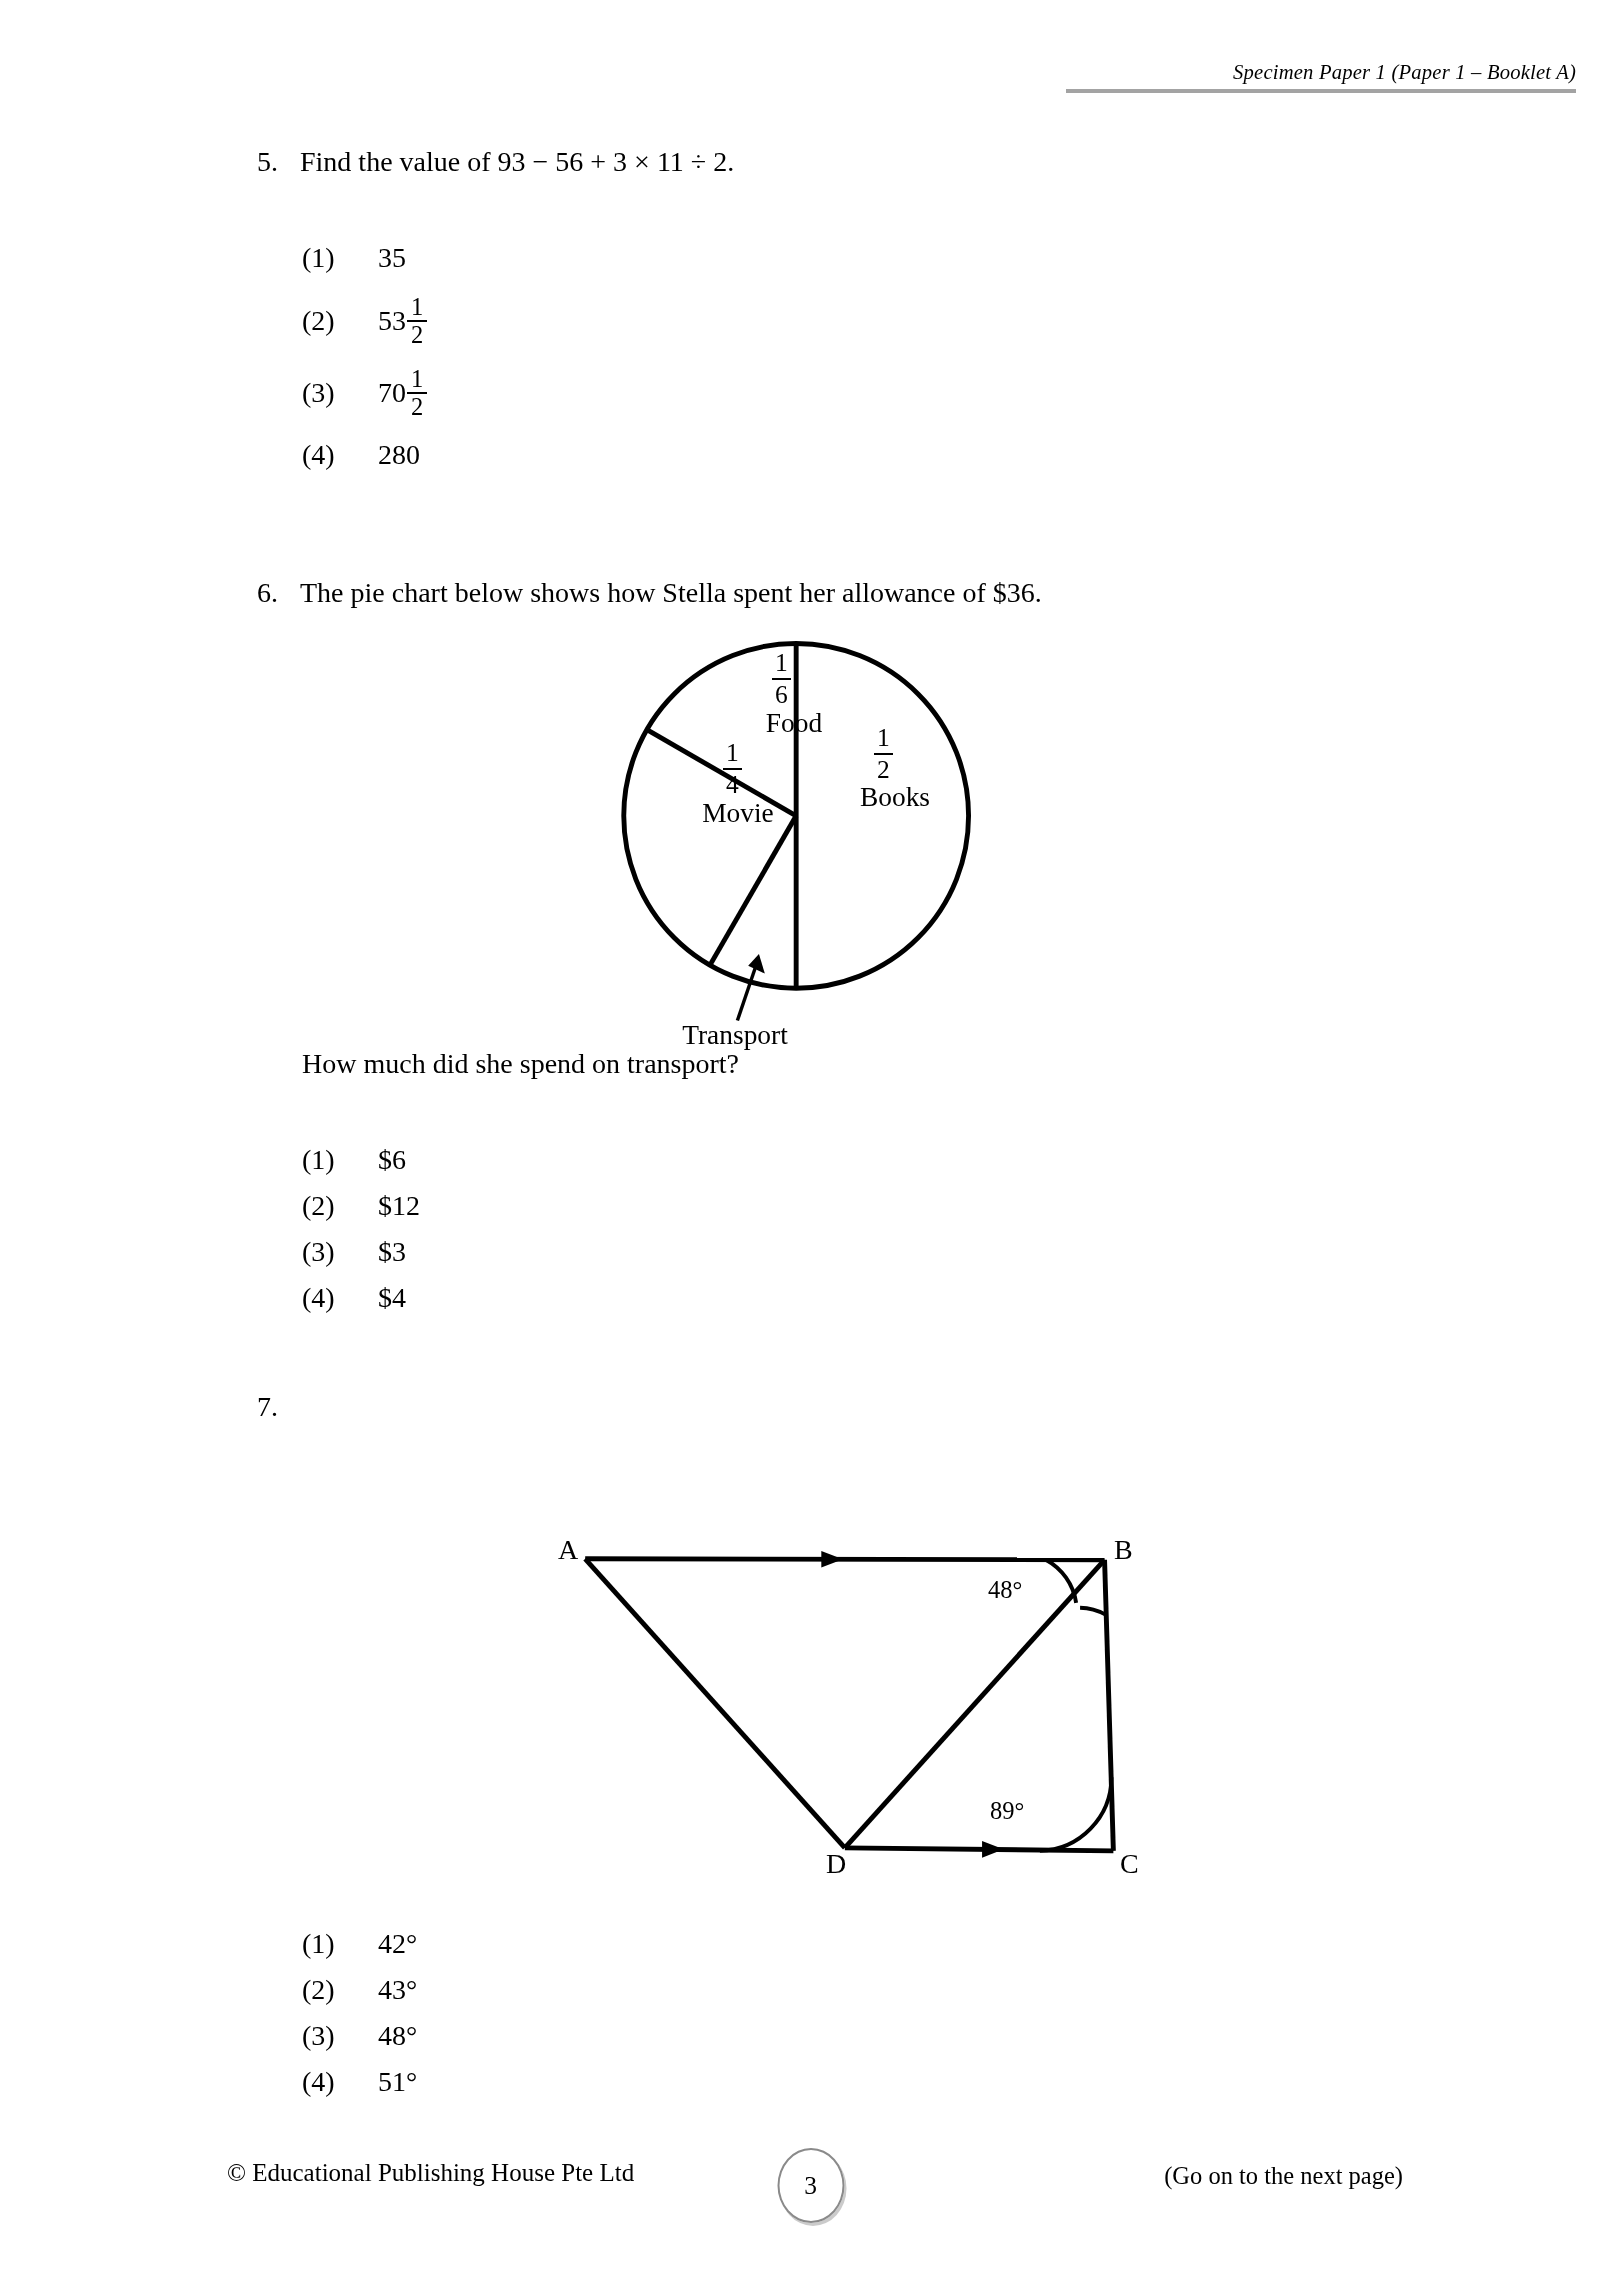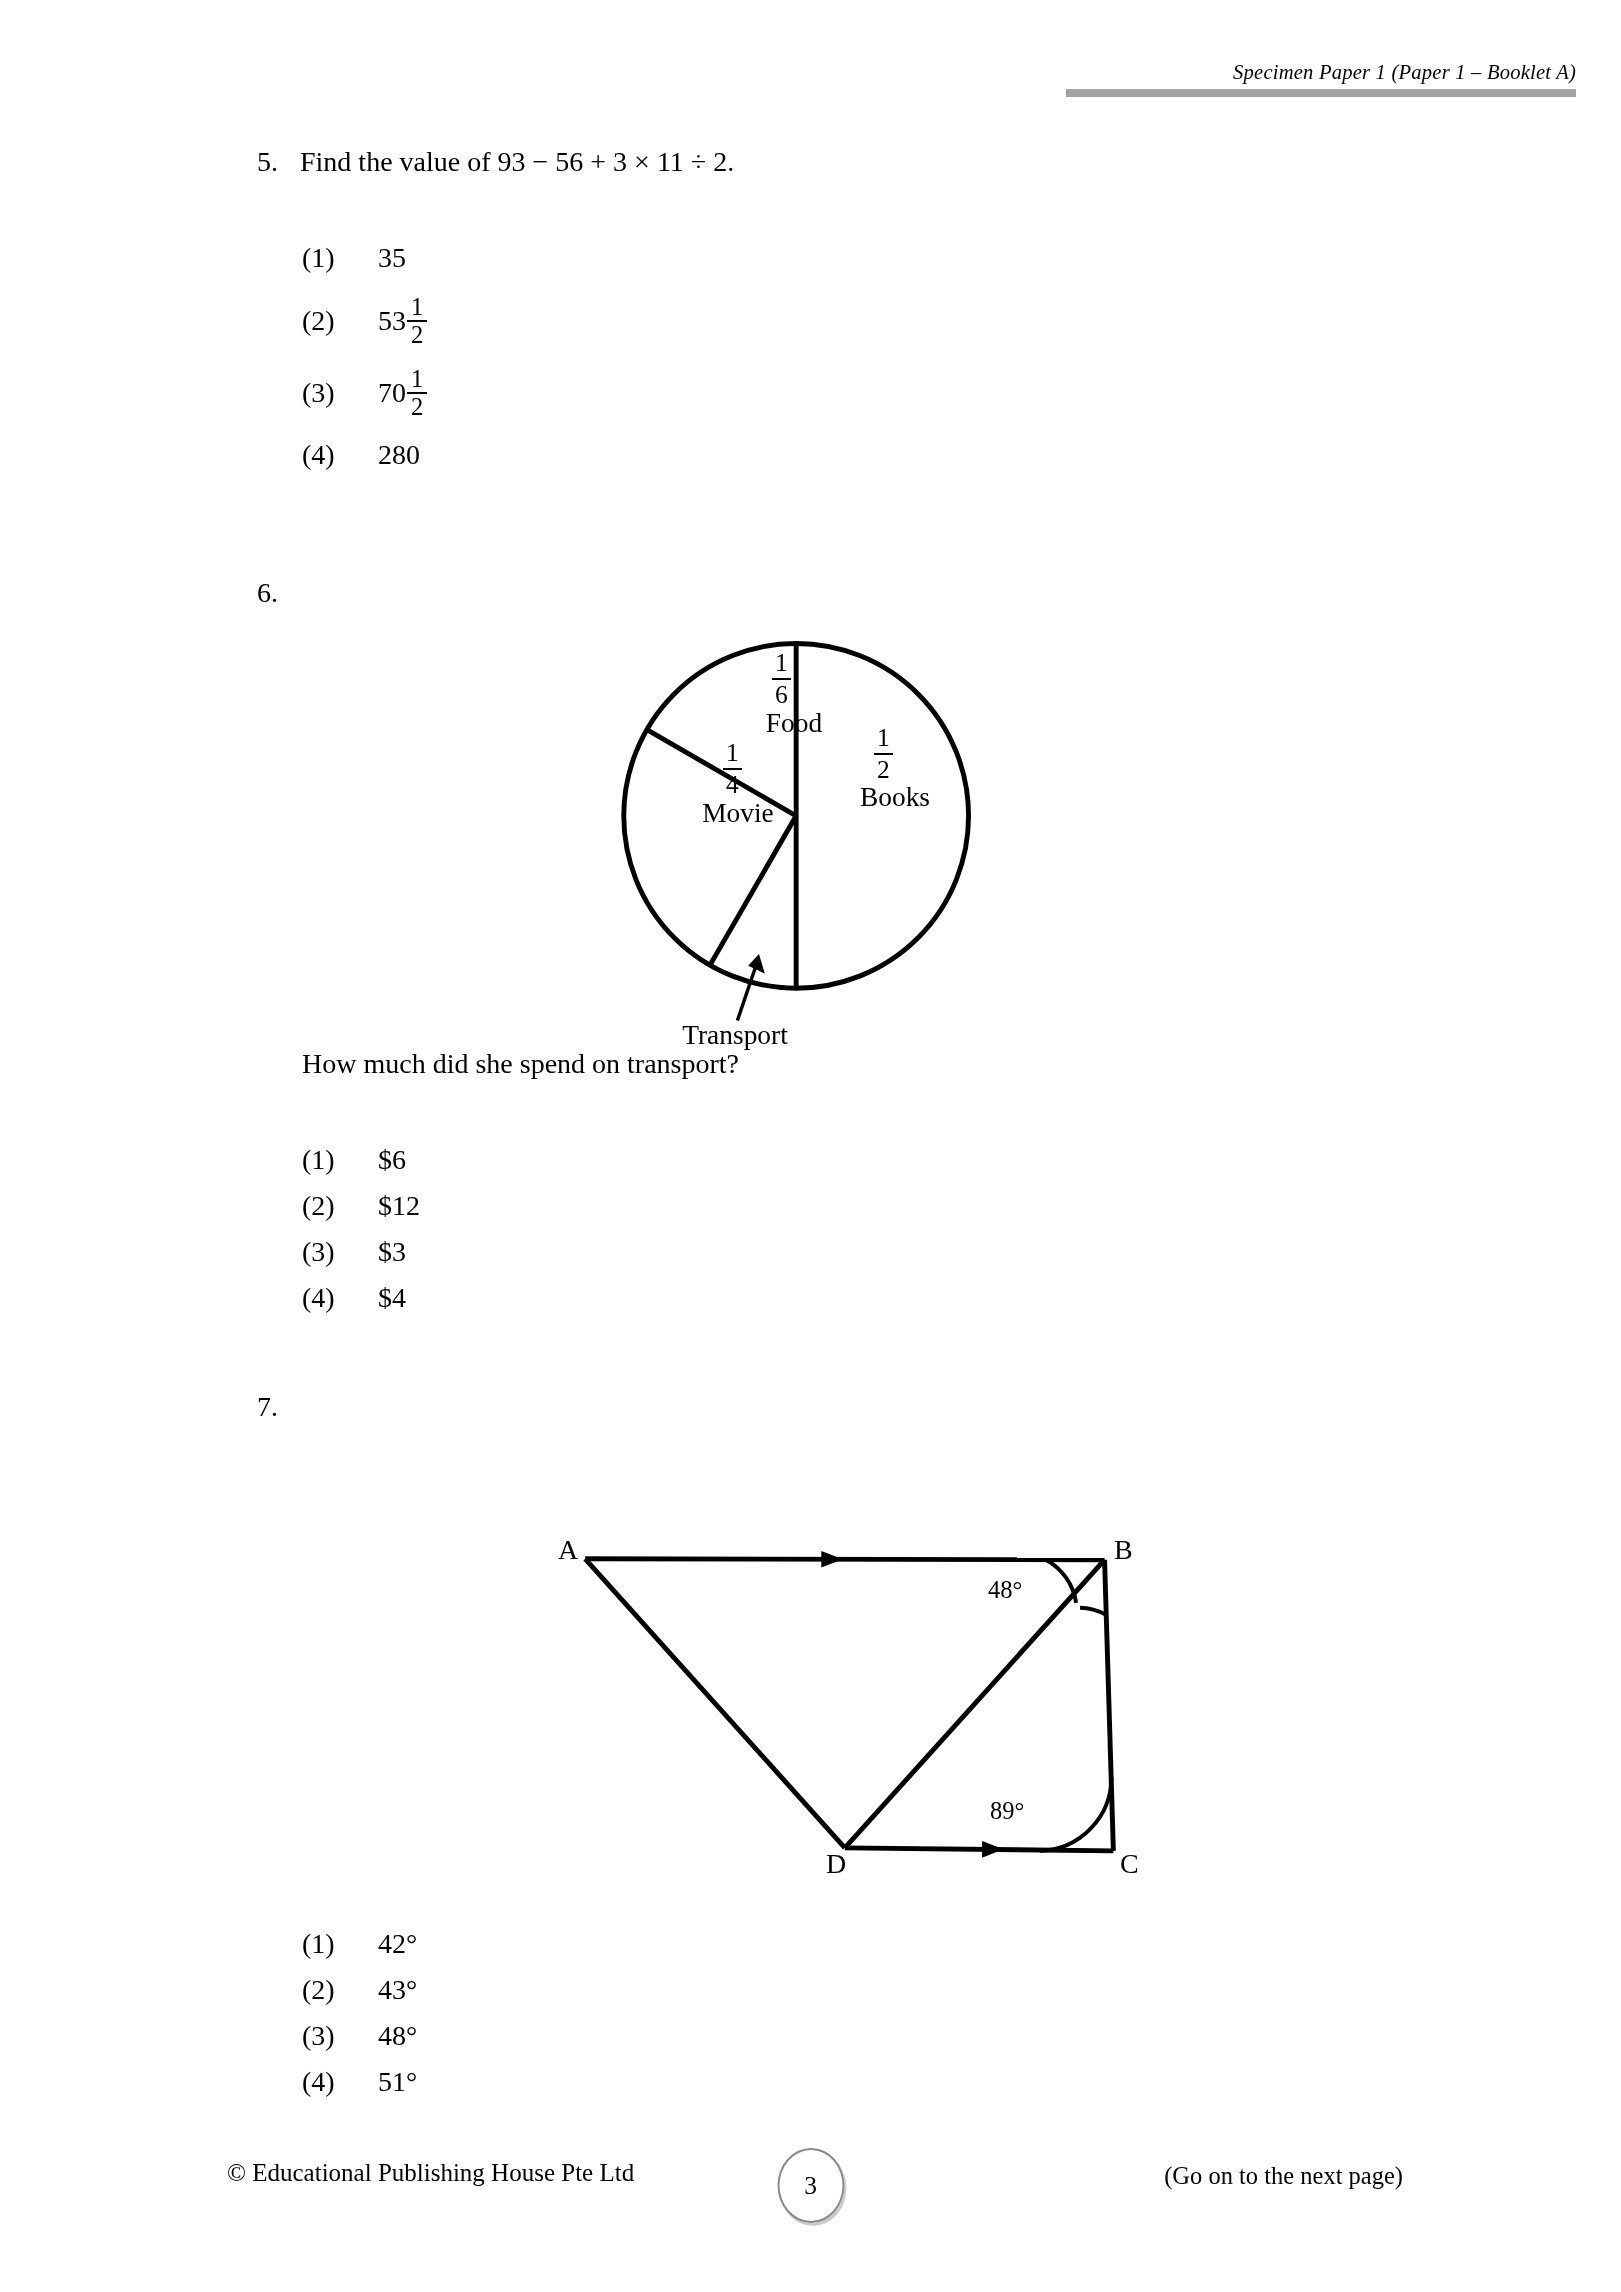--- a/index.html
+++ b/index.html
@@ -20,21 +20,21 @@
     overflow: hidden;
   }
 
   
   .header {
     position: absolute;
     top: 61px;
     right: 45px;
     width: 510px;
     text-align: right;
-    border-bottom: 8px solid #a3a3a3;
+    border-bottom: 4px solid #a3a3a3;
     padding-bottom: 4.9px;
   }
   .header-text {
     font-style: italic;
     font-size: 20.6px;
     letter-spacing: 0.2px;
     white-space: nowrap;
   }
 
   
@@ -230,20 +230,21 @@
       <span class="opt-label">(4)</span>
       <span class="opt-value">
         <span>280</span>
       </span>
     </div>
   </div>
 
   <div class="question" style="top:573px;">
     <div class="q-stem">
       <span class="q-num">6.</span>
+      <span class="q-body">The pie chart below shows how Stella spent her allowance of $36.</span>
     </div>
   </div>
 
   <div class="figure-pie">
     <svg width="412" height="431" viewBox="0 0 420 440">
 
       <circle cx="202" cy="203" r="176" fill="none" stroke="#000" stroke-width="5"></circle>
 
       <line x1="202" y1="27" x2="202" y2="379" stroke="#000" stroke-width="5"></line>
 

